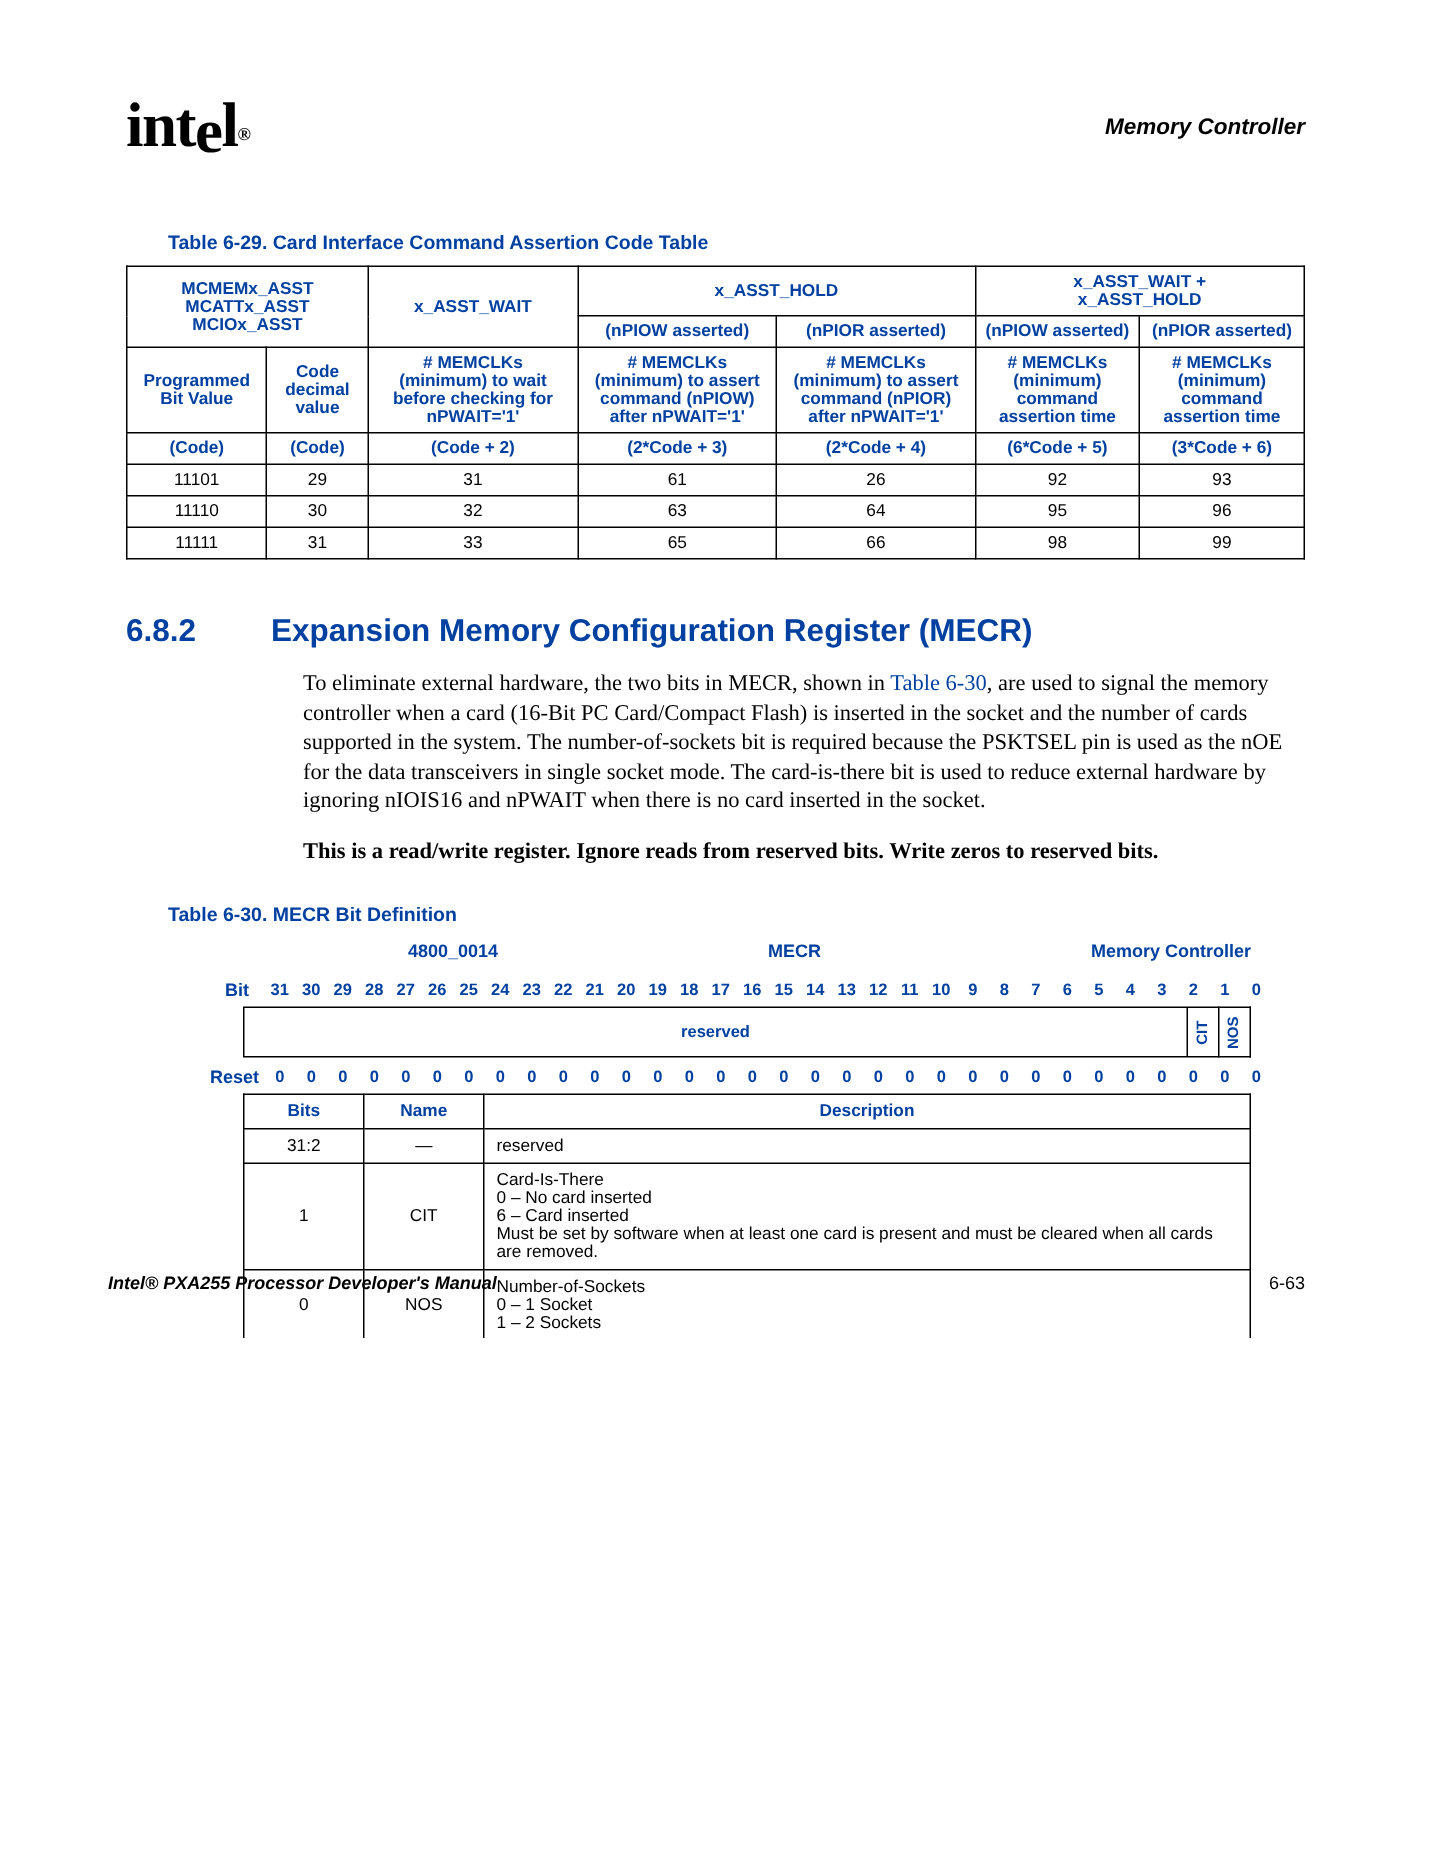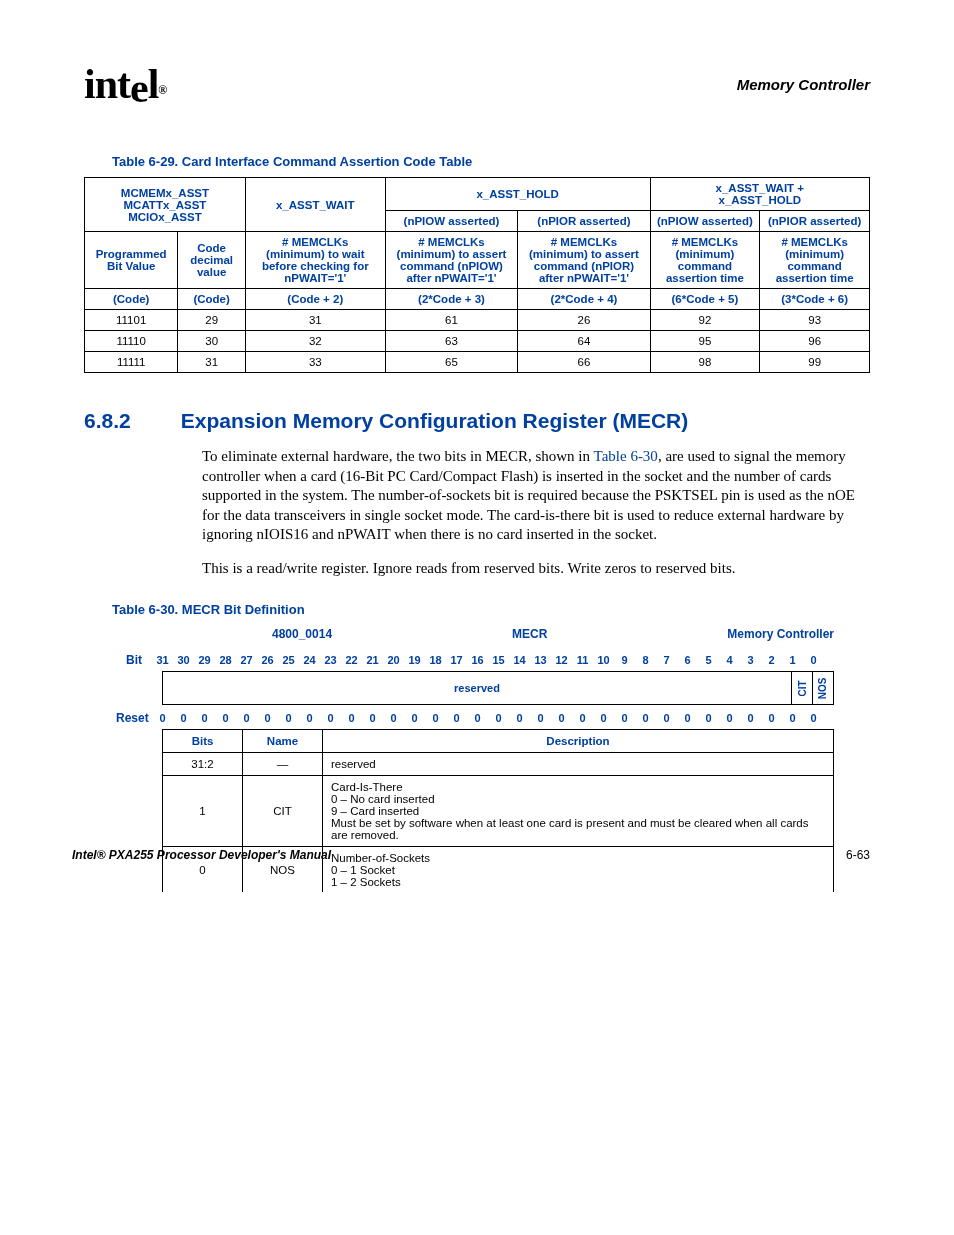--- a/index.html
+++ b/index.html
@@ -64,32 +64,32 @@
   .section-num { color:#0040a0; font-weight:bold; font-size:21px; }
   .section-title { color:#0040a0; font-weight:bold; font-size:21px; }
   .para {
     font-family: "Times New Roman", serif;
     font-size: 15px;
     line-height: 1.3;
     margin-left: 118px;
     margin-bottom: 14px;
   }
   .para .link { color:#0040a0; }
-  .para.bold { font-weight: normal; font-family: "Times New Roman", serif;}
+  .para.bold { font-weight: bold; font-family: "Times New Roman", serif;}
   .caption-2 {
     color:#0040a0; font-weight:bold; font-size:13px;
     margin-left: 28px; margin-bottom: 10px; margin-top: 24px;
   }
   .reg-meta {
     display:flex; justify-content:space-between;
     color:#0040a0; font-weight:bold; font-size:12px;
     margin-left:118px; margin-bottom:8px; padding-right:4px;
   }
   .bit-table { margin-left: 32px; }
-  .bit-row { display:flex; align-items:center; }
+  .bit-row { display:flex; align-items:center;margin-left:24px; }
   .bit-label { width: 36px; text-align:right; color:#0040a0; font-weight:bold; font-size:12px; padding-right: 10px;}
   .cell {
     width: 21px; height: 22px;
     display:flex; align-items:center; justify-content:center;
     font-size: 11px; font-weight:bold; color:#0040a0;
   }
   .field-row { display:flex; align-items:stretch; margin-left: 46px;}
   .field-box {
     border: 1px solid #000;
     height: 34px;
@@ -322,21 +322,21 @@
         <td class="center">31:2</td>
         <td class="center">—</td>
         <td>reserved</td>
       </tr>
       <tr>
         <td class="center">1</td>
         <td class="center">CIT</td>
         <td>
           <div>Card-Is-There</div>
           <div>0 –   No card inserted</div>
-          <div>9 –   Card inserted</div>
+          <div>6 –   Card inserted</div>
           <div>Must be set by software when at least one card is present and must be cleared when all cards are removed.</div>
         </td>
       </tr>
       <tr>
         <td class="center">0</td>
         <td class="center">NOS</td>
         <td>
           <div>Number-of-Sockets</div>
           <div>0 –   1 Socket</div>
           <div>1 –   2 Sockets</div>

